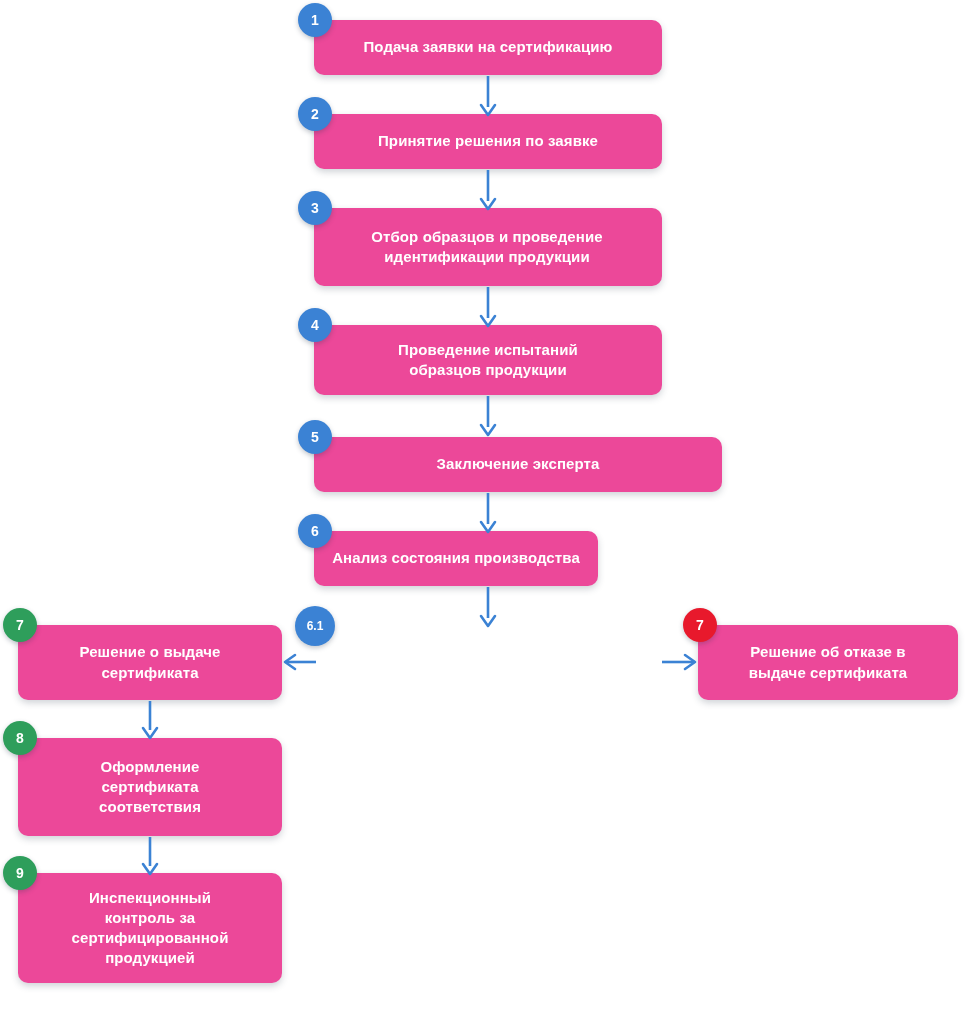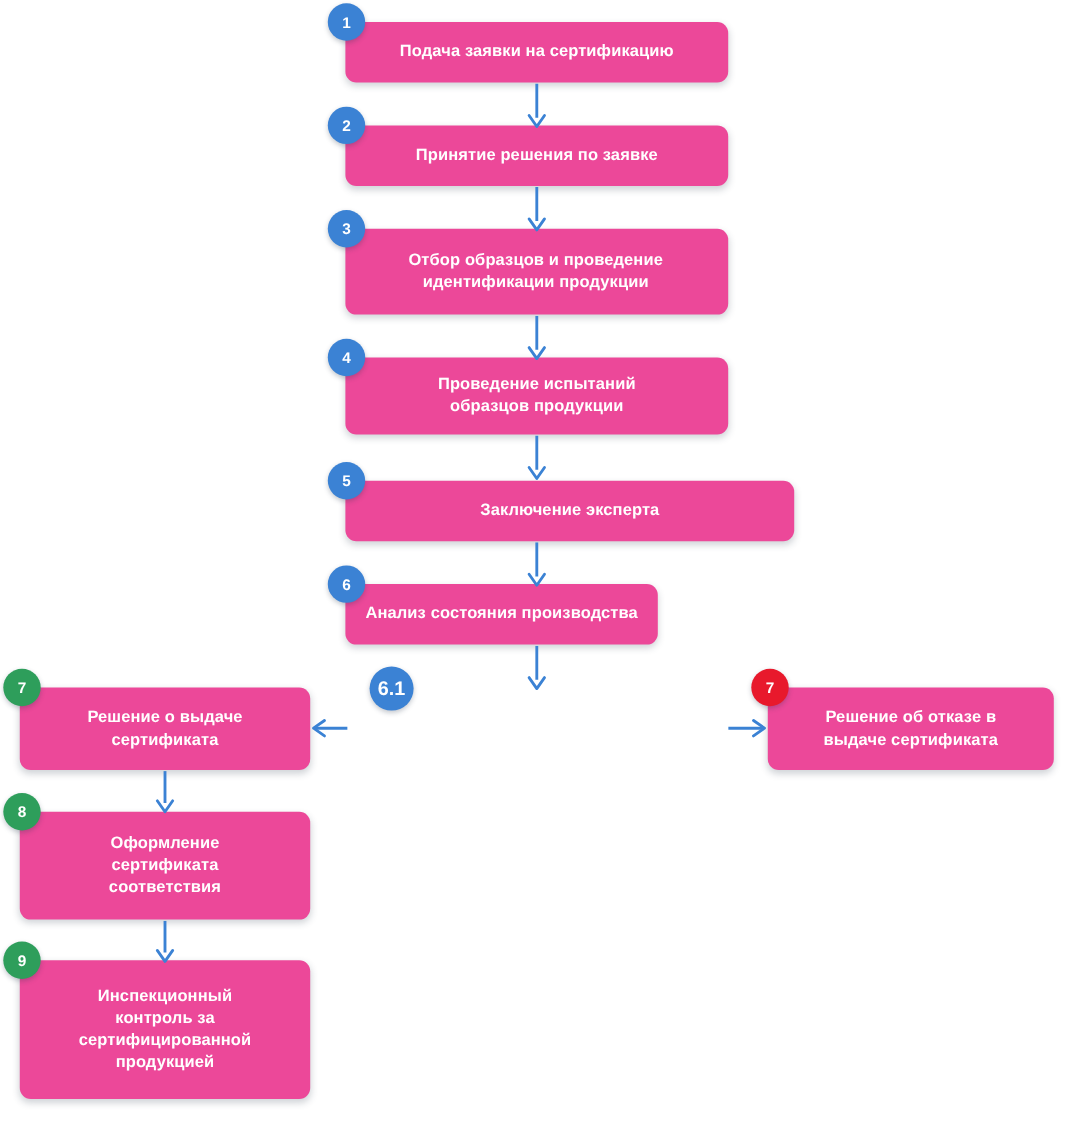--- a/index.html
+++ b/index.html
@@ -49,22 +49,21 @@
     display: flex;
     align-items: center;
     justify-content: center;
     box-shadow: 0 2px 5px rgba(40,55,75,0.28);
     z-index: 5;
     box-sizing: border-box;
   }
   .badge.wide {
     width: 40px;
     height: 40px;
-    font-size: 18px;
-    margin-left: 41px;
+    font-size: 12px;
   }
   .badge-blue  { background: #3b82d4; }
   .badge-green { background: #2e9e5b; }
   .badge-red   { background: #e8192c; }
 
   .arrow {
     position: absolute;
     z-index: 2;
   }
   .arrow svg { display: block; }
@@ -195,21 +194,21 @@
     <span>8</span>
   </div>
 
   <div class="arrow" style="left:141px; top:837px;">
     <svg width="18" height="39" viewBox="0 0 18 39">
       <line x1="9" y1="0" x2="9" y2="29" stroke="#3b82d4" stroke-width="2.6"></line>
       <polyline points="2,27 9,37 16,27" fill="none" stroke="#3b82d4" stroke-width="2.6" stroke-linecap="round" stroke-linejoin="round"></polyline>
     </svg>
   </div>
 
-  <div class="node" style="left:18px; top:873px; width:264px; height:126px;">
+  <div class="node" style="left:18px; top:873px; width:264px; height:110px;">
     <span class="node-label">Инспекционный
 контроль за
 сертифицированной
 продукцией</span>
   </div>
   <div class="badge badge-green" style="left:3px; top:856px;">
     <span>9</span>
   </div>
 
   <div class="arrow" style="left:662px; top:653px;">

